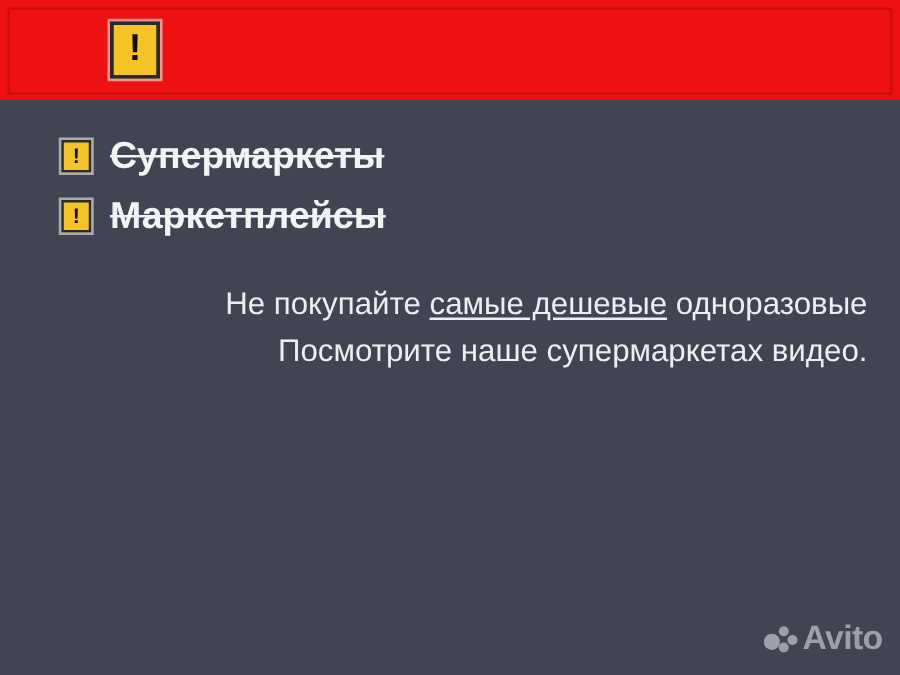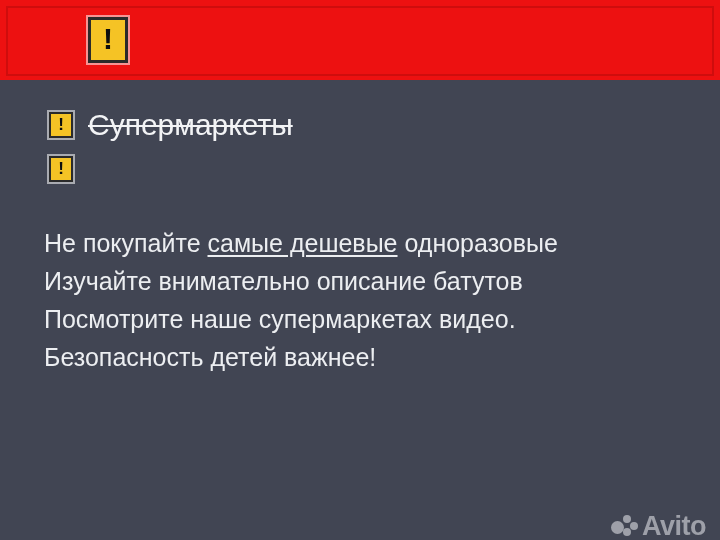--- a/index.html
+++ b/index.html
@@ -112,48 +112,50 @@
     align-items: center;
     gap: 15px;
   }
   .bullet-label {
     color: #f2f3f5;
     font-size: 30px;
     line-height: 1.1;
     text-decoration: line-through;
     text-decoration-thickness: 2px;
     white-space: nowrap;
+    font-weight: bold;
   }
 
   
   .body-copy {
     position: absolute;
     left: 44px;
     top: 224px;
     width: 650px;
     color: #eceef1;
     font-size: 25px;
     line-height: 38px;
   }
   .body-copy .line {
     white-space: nowrap;
+    text-align: right;
   }
   .body-copy .ul {
     text-decoration: underline;
     text-decoration-thickness: 2px;
     text-underline-offset: 3px;
   }
 
   
   .watermark {
     position: absolute;
     right: 14px;
-    bottom: 0;
-    display: flex;
-    align-items: flex-start;
+    bottom: 16px;
+    display: flex;
+    align-items: center;
     gap: 5px;
     opacity: 0.62;
   }
   .wm-dots {
     position: relative;
     width: 26px;
     height: 24px;
     flex: 0 0 auto;
   }
   .wm-dots i {
@@ -193,29 +195,28 @@
       <span class="warn-icon small">
         <span class="bang">!</span>
       </span>
       <span class="bullet-label">Супермаркеты</span>
     </div>
 
     <div class="bullet-row">
       <span class="warn-icon small">
         <span class="bang">!</span>
       </span>
+      <span class="bullet-label">Маркетплейсы</span>
     </div>
 
   </div>
 
   <div class="body-copy">
     <div class="line"><span>Не покупайте </span><span class="ul">самые дешевые</span><span> одноразовые</span></div>
-    <div class="line">Изучайте внимательно описание батутов</div>
     <div class="line">Посмотрите наше супермаркетах видео.</div>
-    <div class="line">Безопасность детей важнее!</div>
   </div>
 
   <div class="watermark">
     <span class="wm-dots">
       <i class="d1"></i>
       <i class="d2"></i>
       <i class="d3"></i>
       <i class="d4"></i>
     </span>
     <span class="wm-text">Avito</span>

